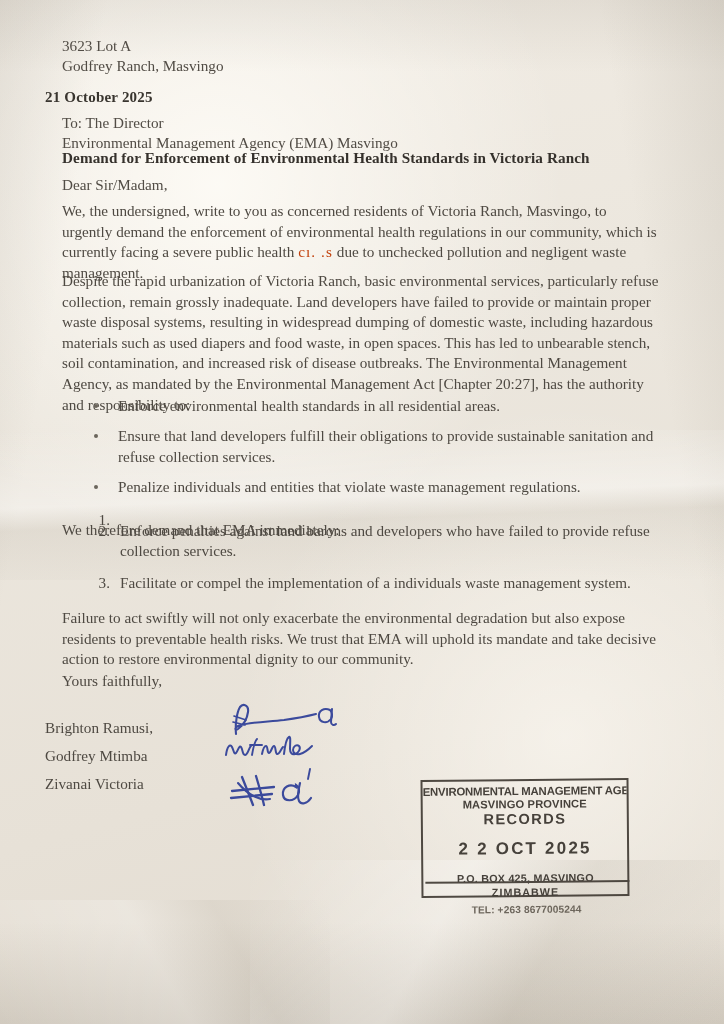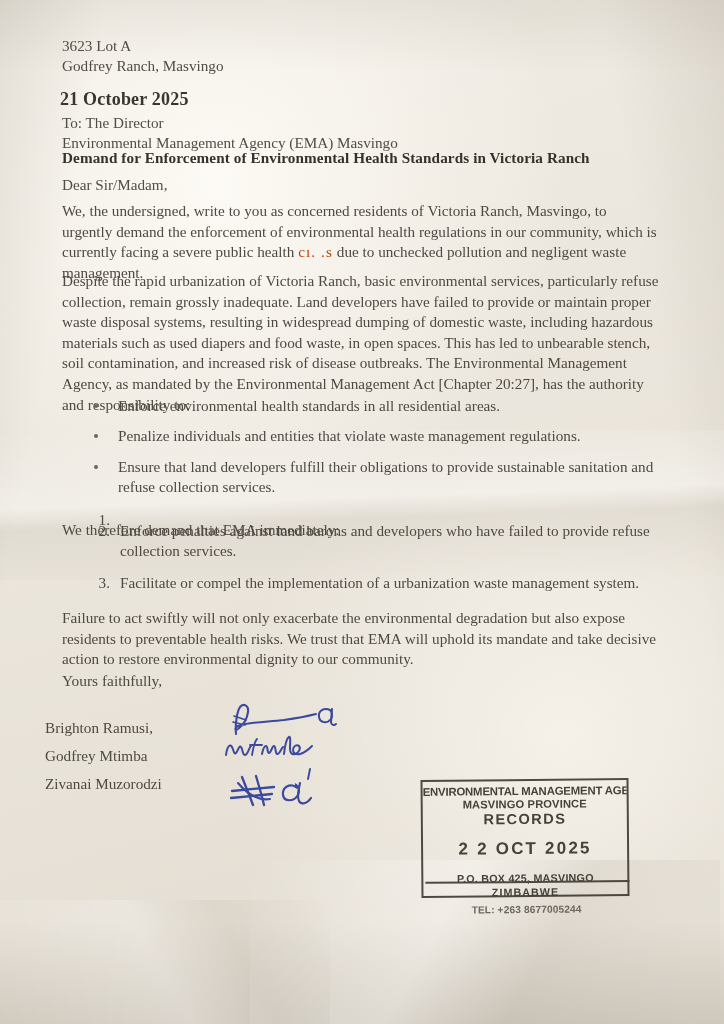--- a/index.html
+++ b/index.html
@@ -61,23 +61,23 @@
   .addr {
     position: absolute;
     left: 62px;
     top: 36px;
     font-size: 15.2px;
     line-height: 20px;
     color: #514c45;
   }
   .datebold {
     position: absolute;
-    left: 60px;
+    left: 45px;
     top: 89px;
-    font-size: 18px;
+    font-size: 15px;
     font-weight: bold;
     color: #39352f;
     letter-spacing: 0.2px;
   }
   .recipient {
     position: absolute;
     left: 62px;
     top: 113px;
     font-size: 15.2px;
     line-height: 20px;
@@ -288,52 +288,52 @@
 
     <div class="para p2">Despite the rapid urbanization of Victoria Ranch, basic environmental services, particularly refuse collection, remain grossly inadequate. Land developers have failed to provide or maintain proper waste disposal systems, resulting in widespread dumping of domestic waste, including hazardous materials such as used diapers and food waste, in open spaces. This has led to unbearable stench, soil contamination, and increased risk of disease outbreaks. The Environmental Management Agency, as mandated by the Environmental Management Act [Chapter 20:27], has the authority and responsibility to:</div>
 
     <div class="bullets">
       <div class="row">
         <span class="dot"></span>
         <span>Enforce environmental health standards in all residential areas.</span>
       </div>
       <div class="row">
         <span class="dot"></span>
+        <span>Ensure that land developers fulfill their obligations to provide sustainable sanitation and refuse collection services.</span>
+      </div>
+      <div class="row">
+        <span class="dot"></span>
         <span>Penalize individuals and entities that violate waste management regulations.</span>
-      </div>
-      <div class="row">
-        <span class="dot"></span>
-        <span>Ensure that land developers fulfill their obligations to provide sustainable sanitation and refuse collection services.</span>
       </div>
     </div>
 
     <div class="para lead-in">We therefore demand that EMA immediately:</div>
 
     <div class="numlist">
       <div class="row">
         <span class="num">1.</span>
       </div>
       <div class="row">
         <span class="num">2.</span>
         <span>Enforce penalties against land barons and developers who have failed to provide refuse collection services.</span>
       </div>
       <div class="row">
         <span class="num">3.</span>
-        <span>Facilitate or compel the implementation of a urbanization waste management system.</span>
+        <span>Facilitate or compel the implementation of a individuals waste management system.</span>
       </div>
     </div>
 
     <div class="para p-close">Failure to act swiftly will not only exacerbate the environmental degradation but also expose residents to preventable health risks. We trust that EMA will uphold its mandate and take decisive action to restore environmental dignity to our community.</div>
 
     <div class="yours">Yours faithfully,</div>
 
     <div class="signers">
       <div>Brighton Ramusi,</div>
       <div>Godfrey Mtimba</div>
-      <div>Zivanai Muzorodzi</div>
+      <div>Zivanai Victoria</div>
     </div>
 
     <svg class="sig-ink sig-1" width="116" height="40" viewBox="0 0 116 40" fill="none">
       <path d="M10 34 C9 24 11 12 14 7 C17 3 23 5 22 12 C21 20 16 26 12 29 C9 31 8 28 12 26 C22 22 40 22 58 20 C72 18 82 16 90 14" stroke="#3b4a9c" stroke-width="2.1" stroke-linecap="round"></path>
       <path d="M8 16 L20 20 M7 22 L19 25" stroke="#3b4a9c" stroke-width="1.7" stroke-linecap="round"></path>
       <path d="M104 10 C98 7 92 11 93 17 C94 23 101 24 105 19 C107 16 106 12 104 10 Z" stroke="#3b4a9c" stroke-width="2" fill="none" stroke-linecap="round"></path>
       <path d="M106 9 L105 22 C105 25 108 26 110 24" stroke="#3b4a9c" stroke-width="2" stroke-linecap="round"></path>
     </svg>
 
     <svg class="sig-ink sig-2" width="100" height="34" viewBox="0 0 100 34" fill="none">

